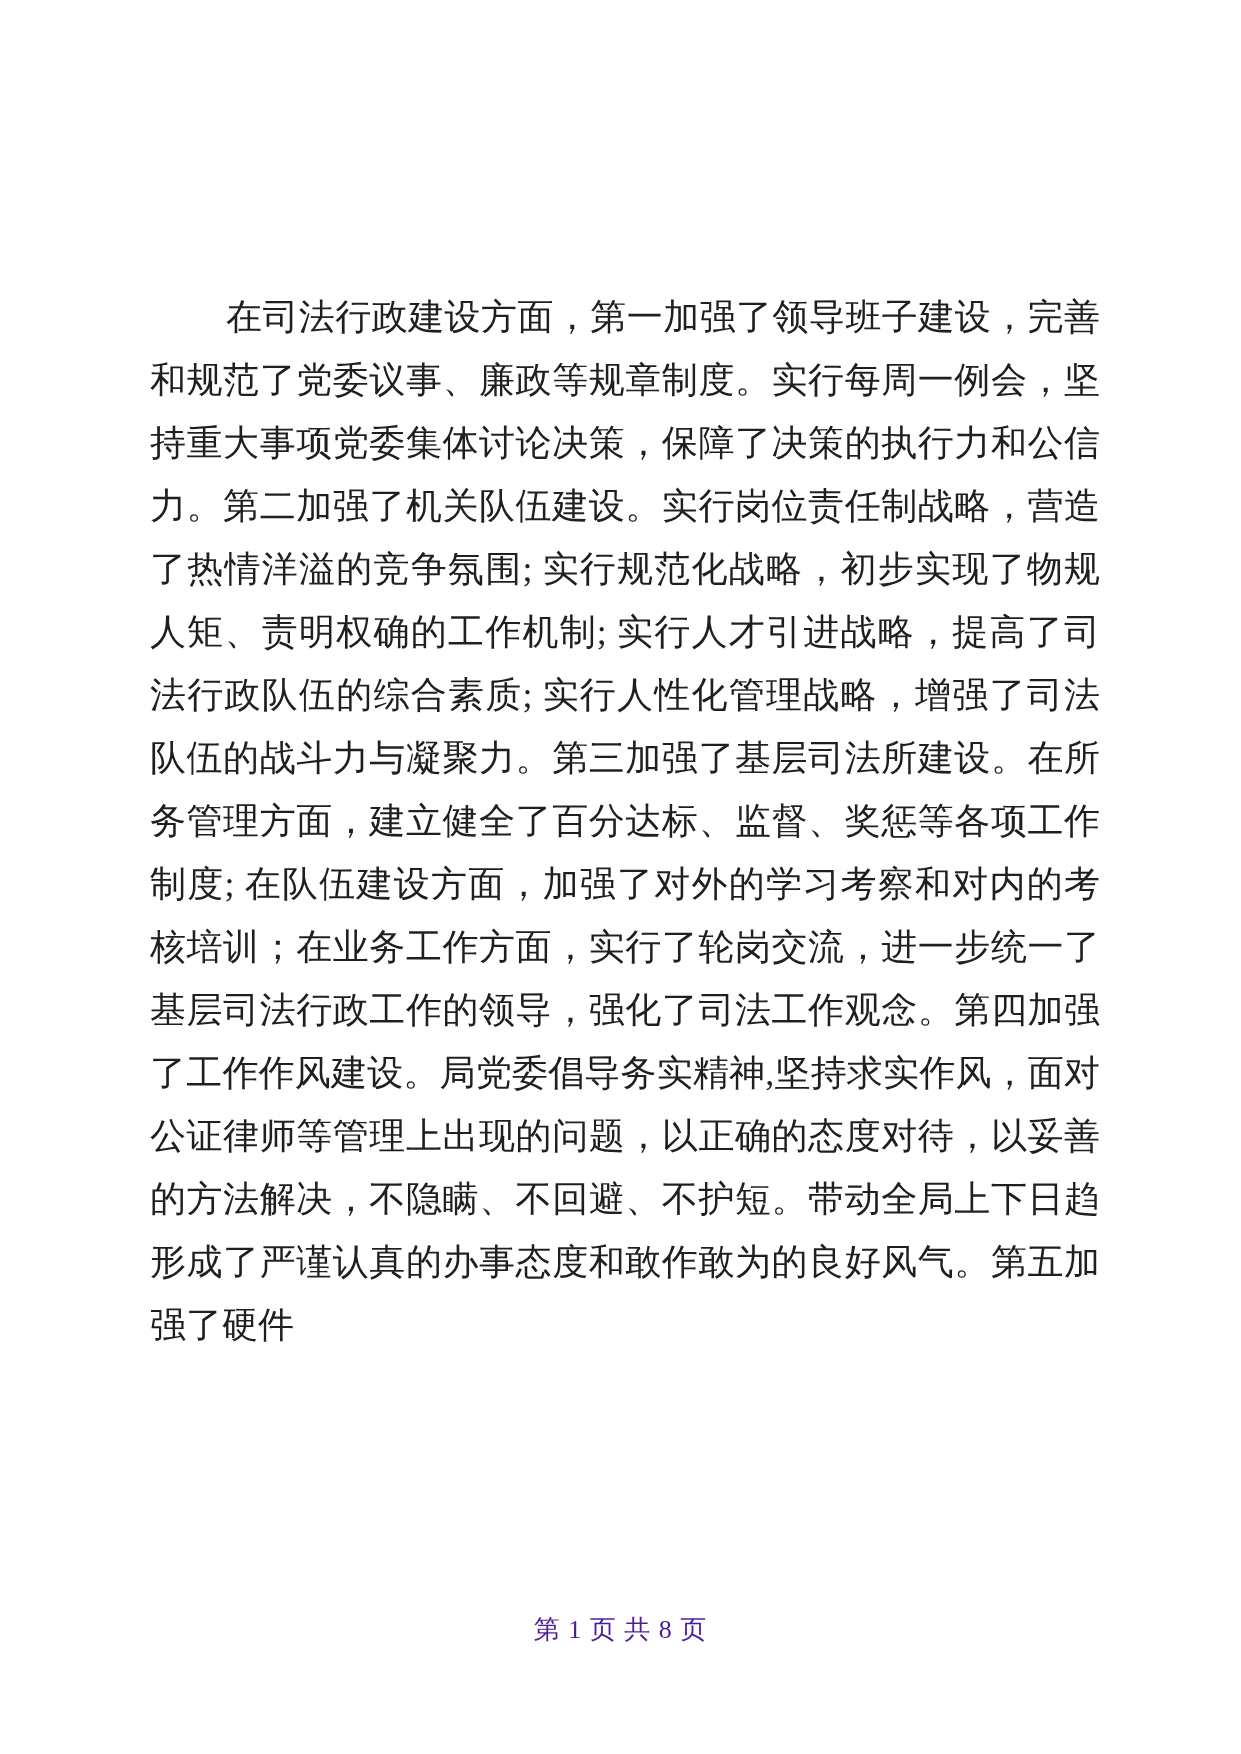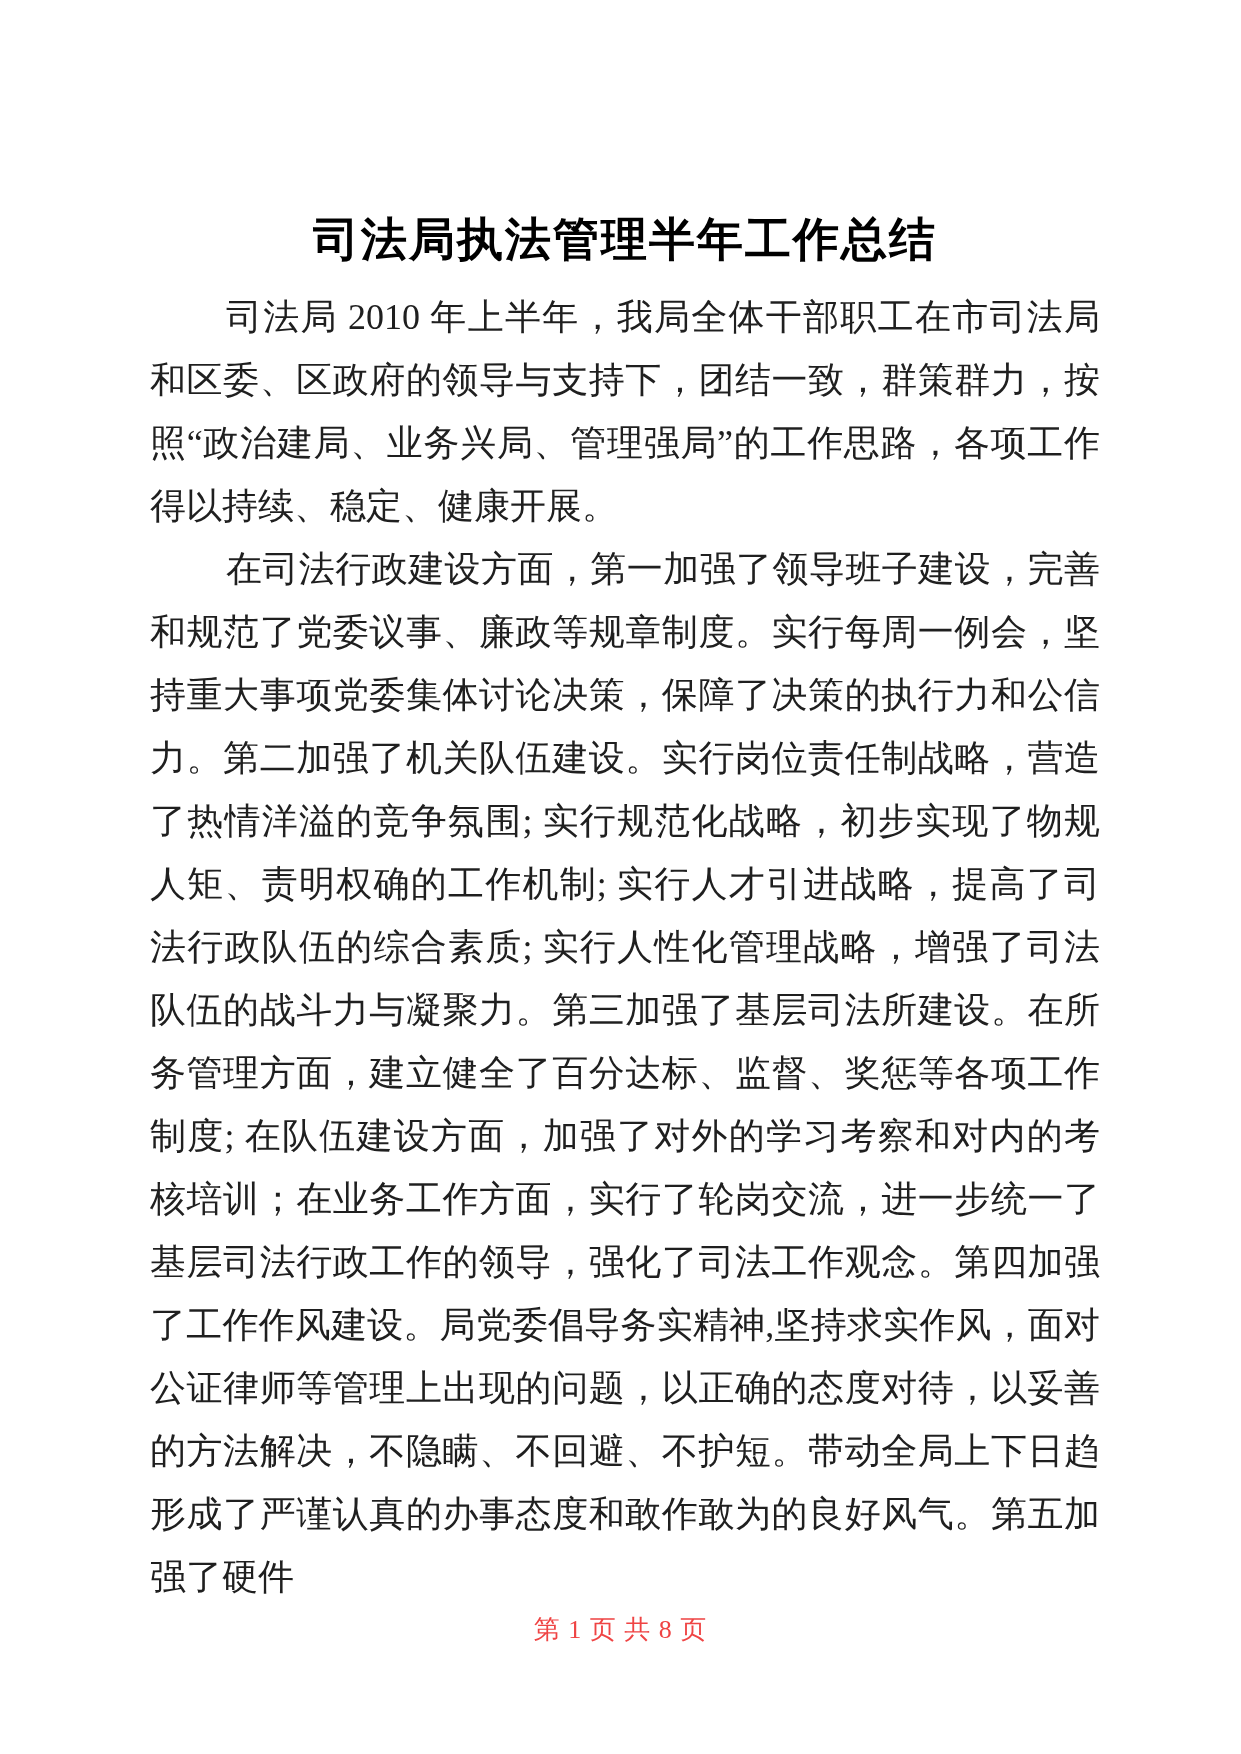--- a/index.html
+++ b/index.html
@@ -51,33 +51,31 @@
     text-indent: 76px;
   }
   .doc-footer {
     position: absolute;
     left: 0;
     top: 1612px;
     width: 1241px;
     text-align: center;
     font-size: 26px;
     line-height: 36px;
-    color: #ef4444;
+    color: #4c1d95;
     letter-spacing: 1px;
   }
 </style>
 </head>
 <body>
 
 <div class="page">
 
-  <h1 class="doc-title">司法局执法管理半年工作总结</h1>
 
   <div class="doc-body">
-    <p class="para">司法局 2010 年上半年，我局全体干部职工在市司法局和区委、区政府的领导与支持下，团结一致，群策群力，按照“政治建局、业务兴局、管理强局”的工作思路，各项工作得以持续、稳定、健康开展。</p>
     <p class="para">在司法行政建设方面，第一加强了领导班子建设，完善和规范了党委议事、廉政等规章制度。实行每周一例会，坚持重大事项党委集体讨论决策，保障了决策的执行力和公信力。第二加强了机关队伍建设。实行岗位责任制战略，营造了热情洋溢的竞争氛围; 实行规范化战略，初步实现了物规人矩、责明权确的工作机制; 实行人才引进战略，提高了司法行政队伍的综合素质; 实行人性化管理战略，增强了司法队伍的战斗力与凝聚力。第三加强了基层司法所建设。在所务管理方面，建立健全了百分达标、监督、奖惩等各项工作制度; 在队伍建设方面，加强了对外的学习考察和对内的考核培训；在业务工作方面，实行了轮岗交流，进一步统一了基层司法行政工作的领导，强化了司法工作观念。第四加强了工作作风建设。局党委倡导务实精神,坚持求实作风，面对公证律师等管理上出现的问题，以正确的态度对待，以妥善的方法解决，不隐瞒、不回避、不护短。带动全局上下日趋形成了严谨认真的办事态度和敢作敢为的良好风气。第五加强了硬件</p>
   </div>
 
   <div class="doc-footer">
     <span>第 1 页 共 8 页</span>
   </div>
 
 </div>
 
 </body></html>

